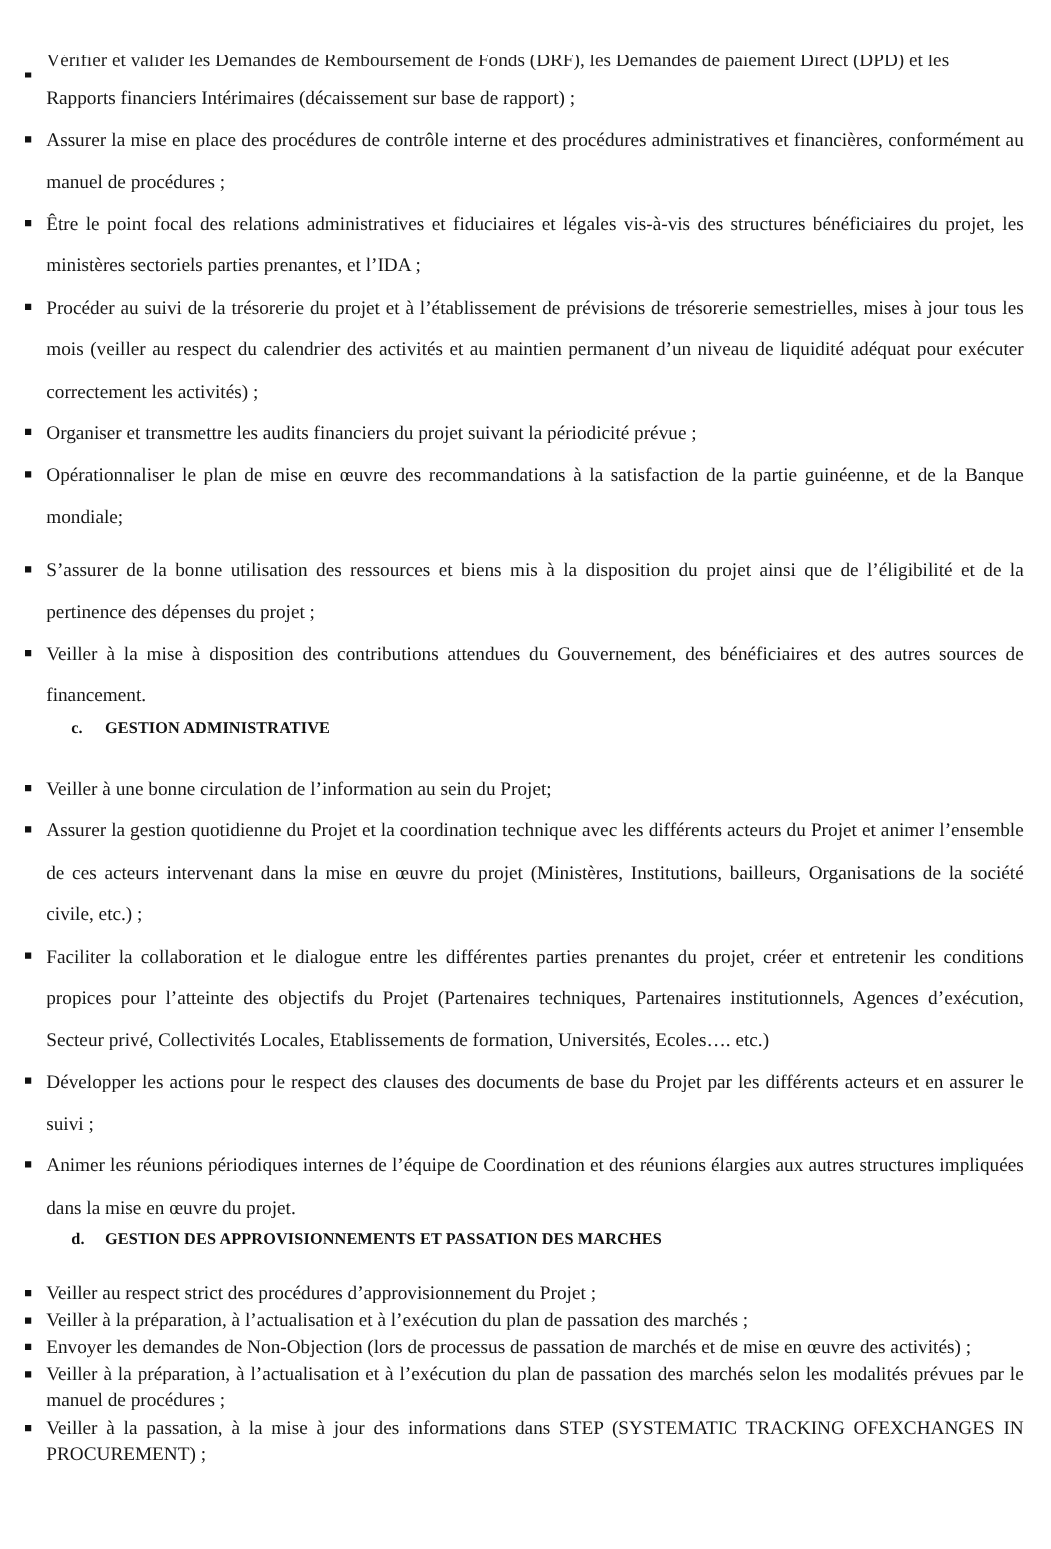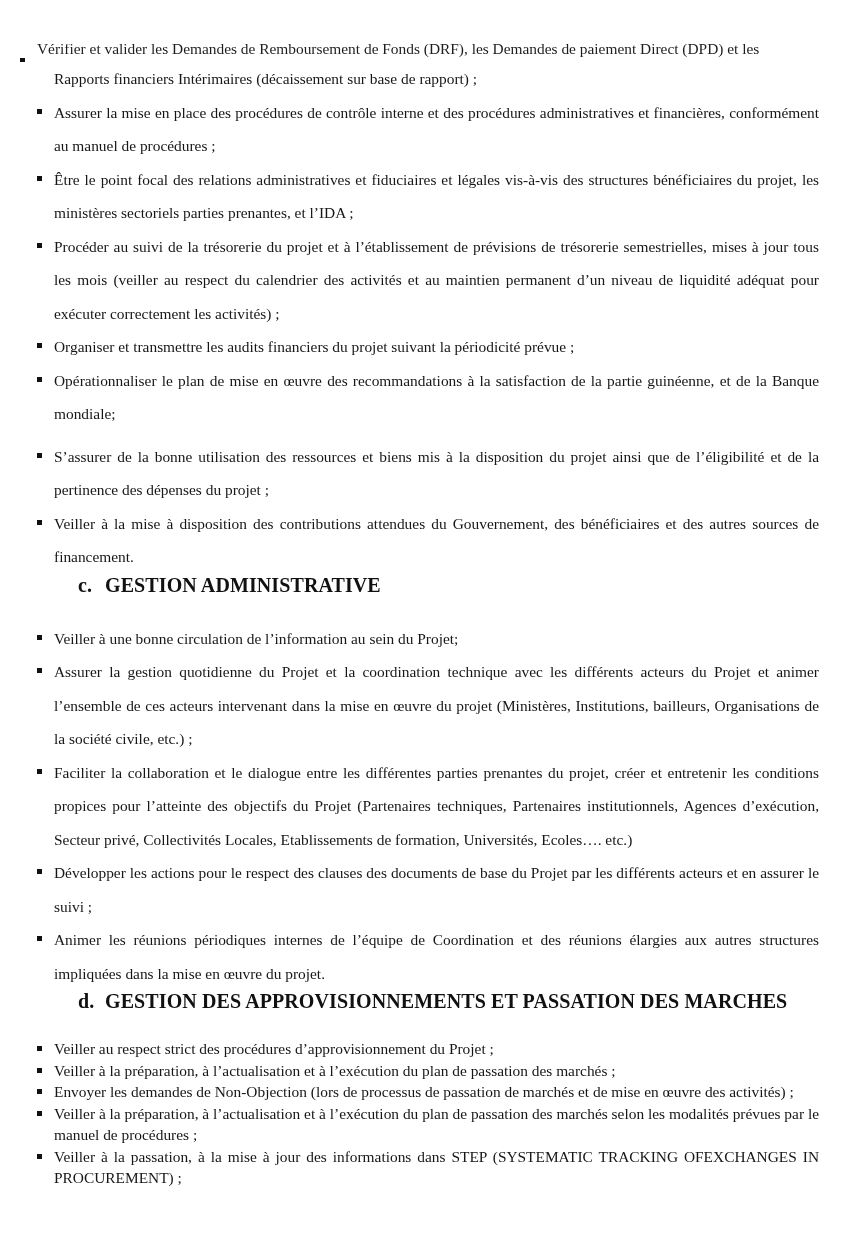--- a/index.html
+++ b/index.html
@@ -53,24 +53,24 @@
 
   
   .tight .li {
     line-height: 21.5px;
     margin-bottom: 0px;
   }
   .tight .li > .bullet { top: 8px; }
 
   .heading {
     font-weight: bold;
-    font-size: 20px;
+    font-size: 13px;
     letter-spacing: 0.1px;
     color: #111111;
-    padding-left: 78px;
+    padding-left: 57px;
     text-indent: 0;
     white-space: nowrap;
   }
   .heading .hnum {
     display: inline-block;
     width: 27px;
   }
   .gap-sm { height: 9px; }
   .gap-lg { height: 25px; }
 
@@ -94,21 +94,21 @@
   }
   #clipped-line .bullet {
     position: absolute;
     left: 20px;
     top: 14px;
     width: 5px;
     height: 5px;
     background: #111111;
   }
   .content {
-    padding-left: 17px;
+    padding-left: 0;
     padding-right: 11px;
   }
   .pagebody {
     position: absolute;
     left: 0;
     top: 0;
     width: 830px;
   }
 </style>
 </head>

